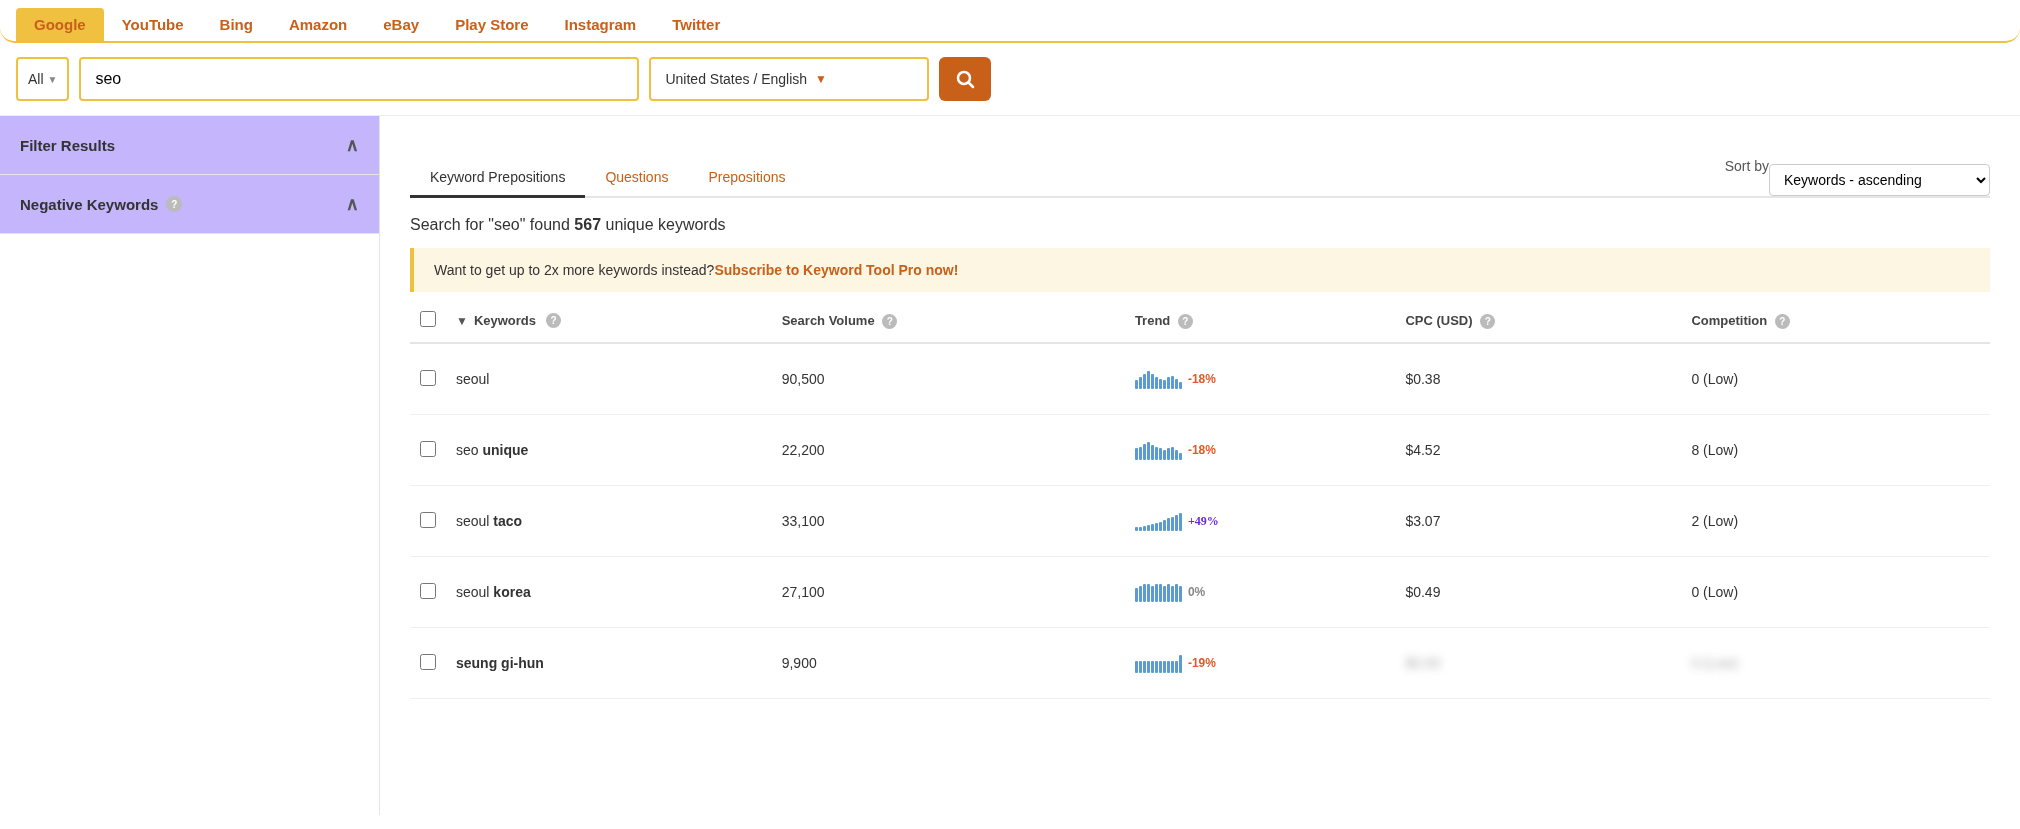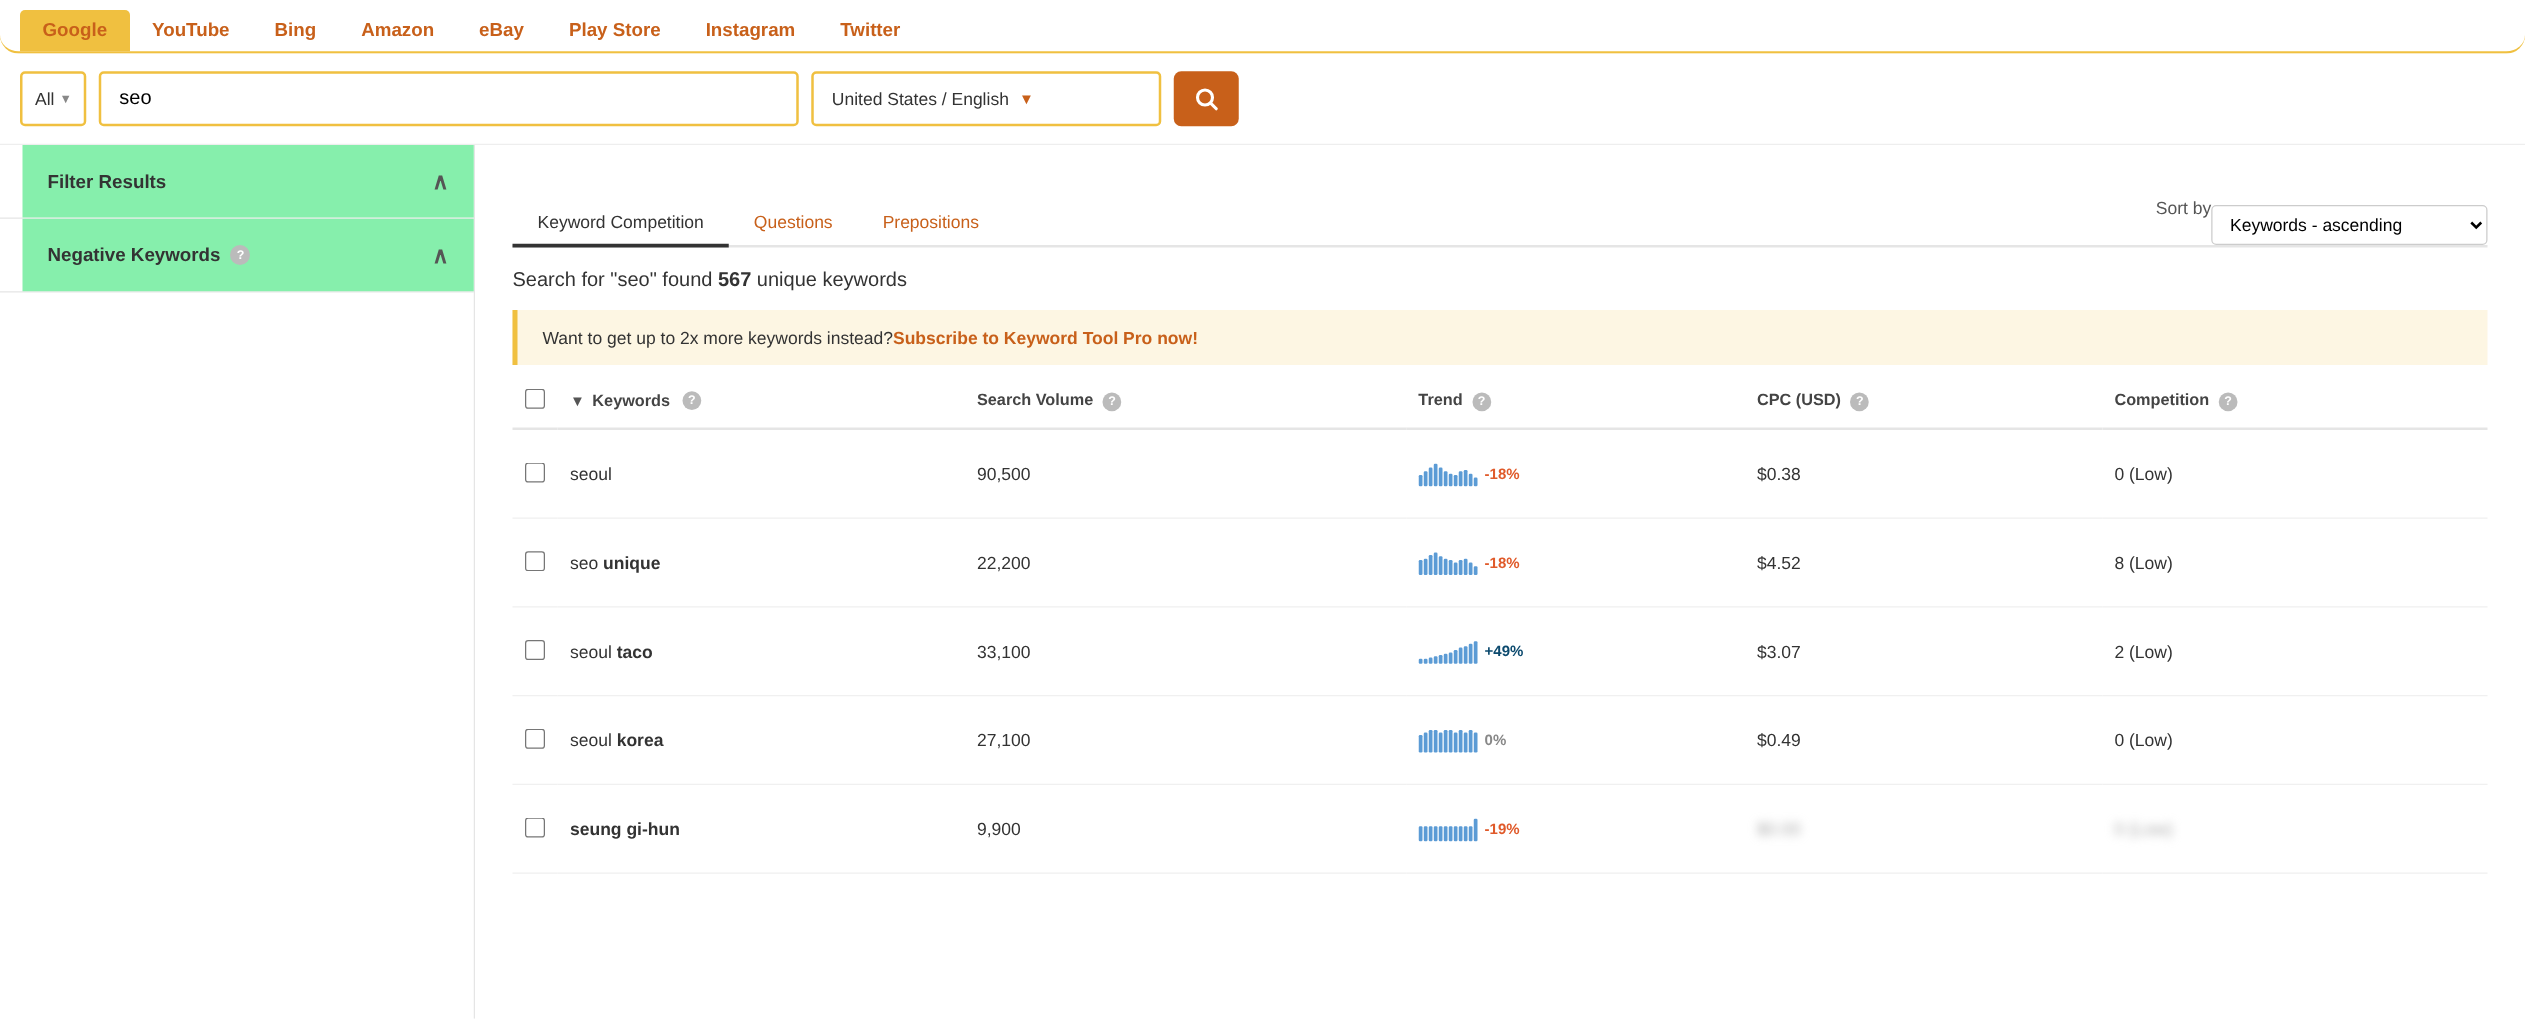--- a/index.html
+++ b/index.html
@@ -17,21 +17,21 @@
     .location-select { display: flex; align-items: center; border: 2px solid #f0c040; border-radius: 4px; padding: 8px 14px; font-size: 14px; background: #fff; cursor: pointer; gap: 8px; height: 44px; min-width: 280px; }
     .location-select .arrow { color: #c8601a; font-size: 12px; }
     .search-btn { background: #c8601a; border: none; border-radius: 6px; width: 52px; height: 44px; cursor: pointer; display: flex; align-items: center; justify-content: center; color: #fff; font-size: 20px; }
 
     
     .main-layout { display: flex; min-height: calc(100vh - 130px); }
 
     
     .sidebar { width: 380px; min-width: 380px; border-right: 1px solid #e5e5e5; padding: 0; }
     .sidebar-section { border-bottom: 1px solid #e5e5e5; }
-    .sidebar-section-header { display: flex; align-items: center; justify-content: space-between; padding: 18px 20px; background: #86efac; cursor: pointer; font-size: 15px; font-weight: 600; margin-left: 18px; }
+    .sidebar-section-header { display: flex; align-items: center; justify-content: space-between; padding: 18px 20px; background: #c4b5fd; cursor: pointer; font-size: 15px; font-weight: 600; }
     .sidebar-section-header .chevron { font-size: 18px; color: #555; }
 
     
     .content { flex: 1; padding: 20px 30px; }
 
     
     .content-tabs { display: flex; align-items: center; gap: 0; border-bottom: 2px solid #e5e5e5; margin-bottom: 18px; }
     .content-tab { padding: 10px 20px; font-size: 14px; cursor: pointer; color: #888; border-bottom: 3px solid transparent; margin-bottom: -2px; }
     .content-tab.active { color: #333; border-bottom-color: #333; font-weight: 500; }
     .content-tab.orange { color: #c8601a; font-weight: 500; }
@@ -53,21 +53,21 @@
     .keyword-table tbody tr { border-bottom: 1px solid #f0f0f0; }
     .keyword-table td { padding: 25px 10px; font-size: 14px; vertical-align: middle; }
     .kw-checkbox { width: 16px; height: 16px; cursor: pointer; }
     .kw-name { font-size: 14px; }
     .kw-name strong { font-weight: 700; }
     .trend-cell { display: flex; align-items: center; gap: 6px; }
     .trend-bars { display: flex; align-items: flex-end; gap: 1px; height: 20px; }
     .trend-bar { width: 3px; background: #5b9bd5; border-radius: 1px; }
     .trend-pct { font-size: 12px; font-weight: 600; }
     .trend-neg { color: #e05a2a; }
-    .trend-pos { color: #0c4a6e; }
+    .trend-pos { color: #6d28d9; font-family: Liberation Serif, serif; }
     .trend-zero { color: #888; }
     .blurred { filter: blur(4px); color: #aaa; user-select: none; }
 
     
     .th-checkbox-area { display: flex; align-items: center; gap: 6px; }
     .sort-arrow { color: #555; font-size: 12px; }
   </style>
 </head>
 <body>
 
@@ -117,21 +117,21 @@
         </span>
         <span class="chevron">∧</span>
       </div>
     </div>
   </div>
 
   <div class="content">
 
     <div style="display:flex;align-items:flex-end;justify-content:space-between;border-bottom:2px solid #e5e5e5;margin-bottom:18px;">
       <div class="content-tabs" style="border-bottom:none;margin-bottom:0;">
-        <div class="content-tab active">Keyword Competition</div>
+        <div class="content-tab active">Keyword Prepositions</div>
         <div class="content-tab orange">Questions</div>
         <div class="content-tab orange">Prepositions</div>
       </div>
       <div style="display:flex;align-items:center;gap:0;">
         <span style="font-size:14px;color:#555;">Sort by</span>
         <select class="sort-select">
           <option>Keywords - ascending</option>
           <option>Keywords - descending</option>
           <option>Search Volume - ascending</option>
           <option>Search Volume - descending</option>

